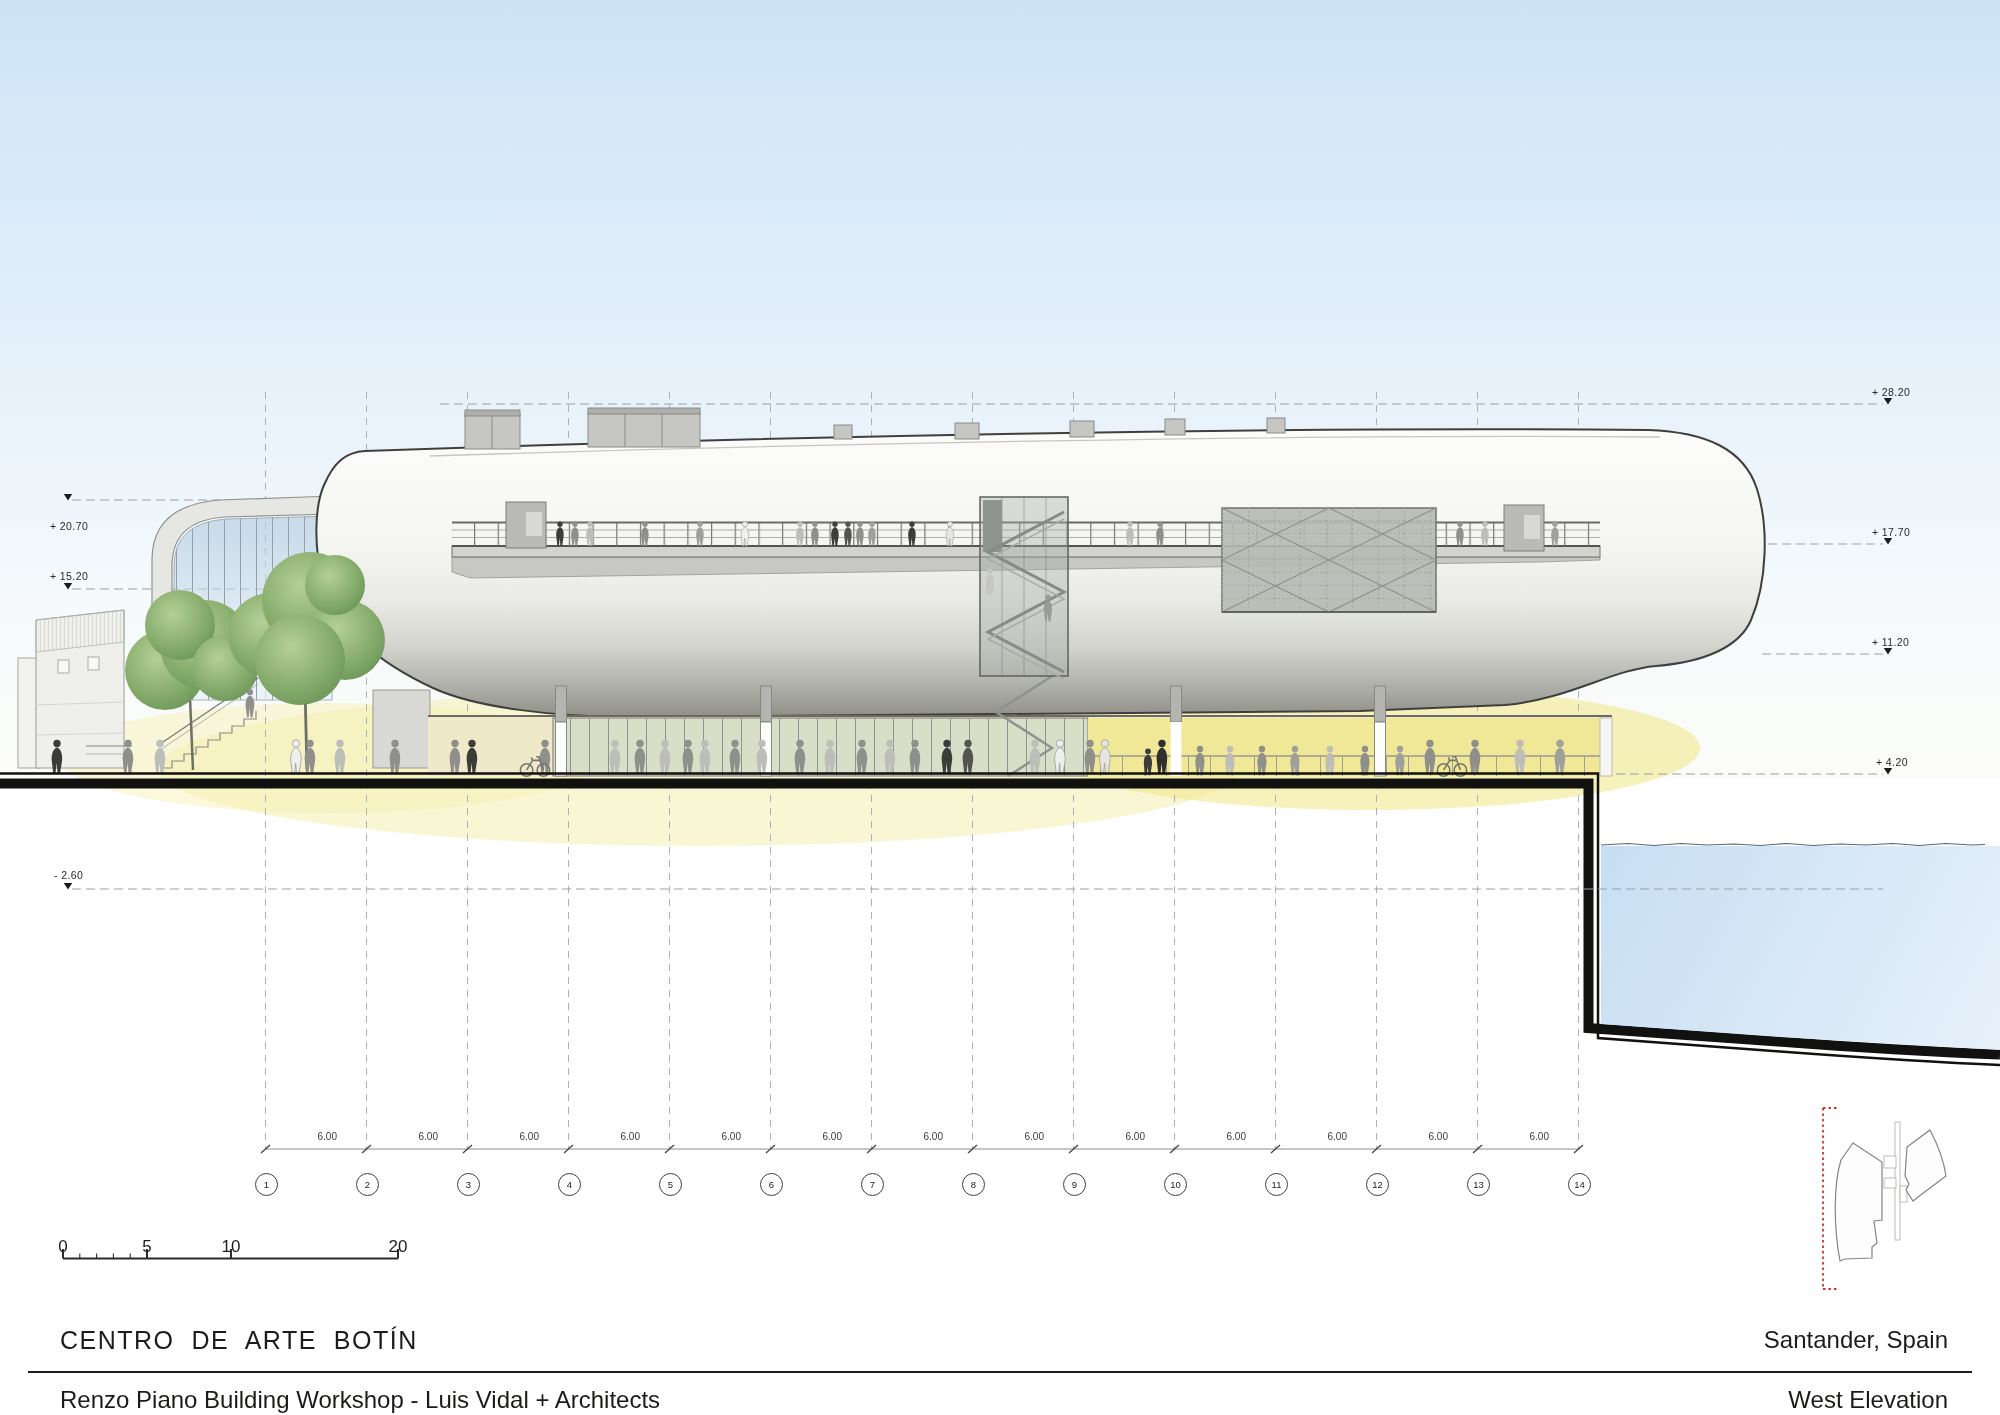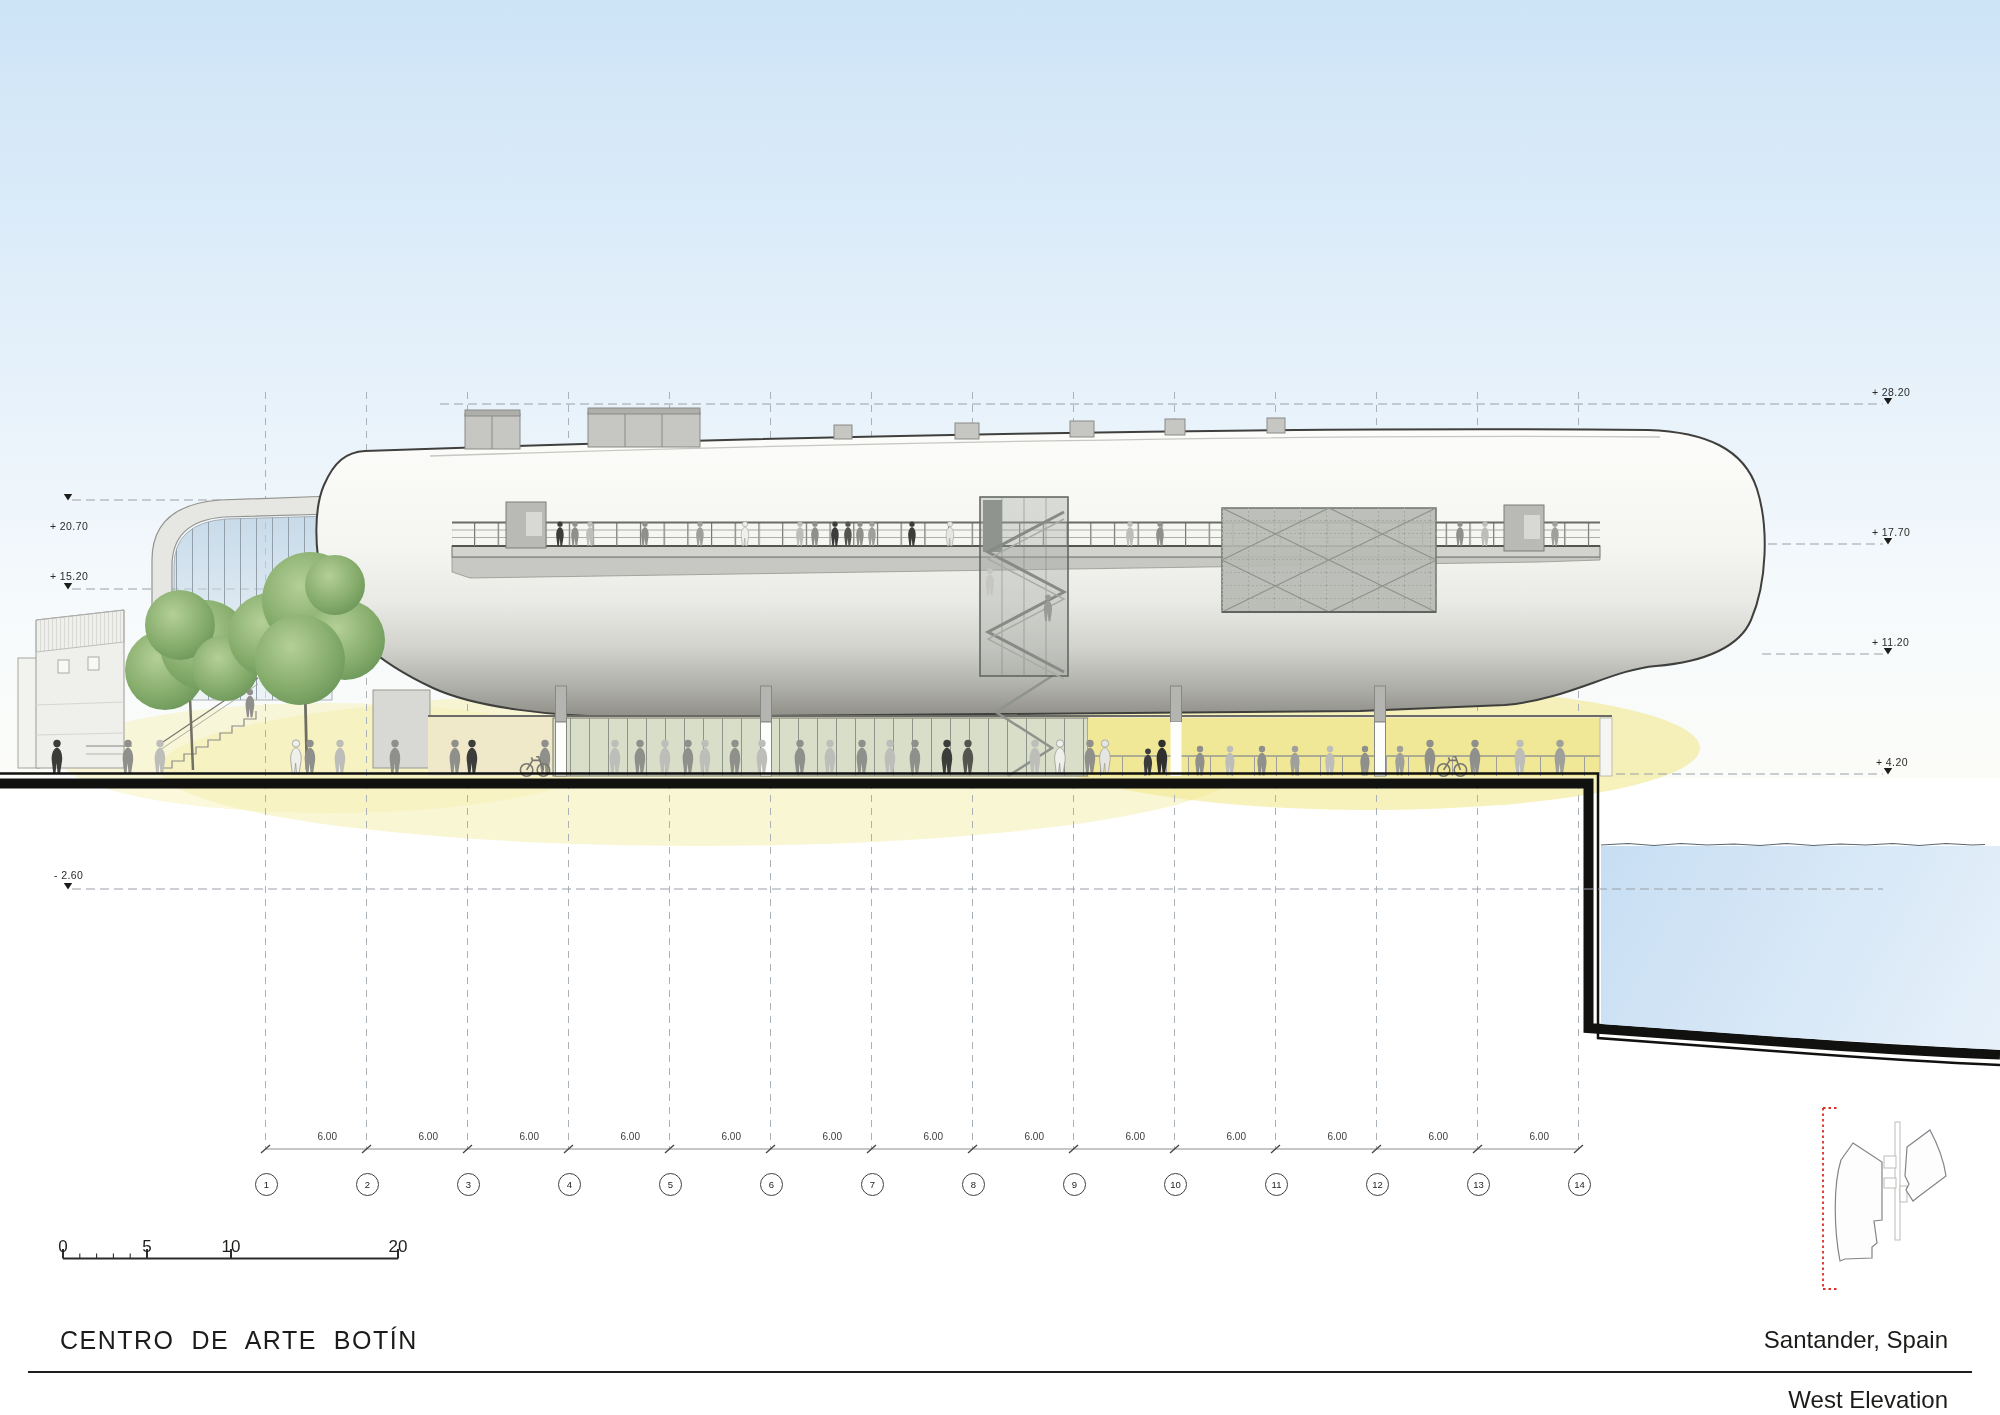--- a/index.html
+++ b/index.html
@@ -438,16 +438,17 @@
       </div>
 
   <span class="scalelabel" style="left:63px;top:1237px;">0</span>
   <span class="scalelabel" style="left:147px;top:1237px;">5</span>
   <span class="scalelabel" style="left:231px;top:1237px;">10</span>
   <span class="scalelabel" style="left:398px;top:1237px;">20</span>
 
   <div class="title-project">CENTRO  DE  ARTE  BOTÍN</div>
   <div class="title-location">Santander, Spain</div>
   <div class="title-rule"></div>
+  <div class="title-architects">Renzo Piano Building Workshop - Luis Vidal + Architects</div>
   <div class="title-drawing">West Elevation</div>
 </div>
 
 </div>
 
 </body></html>

